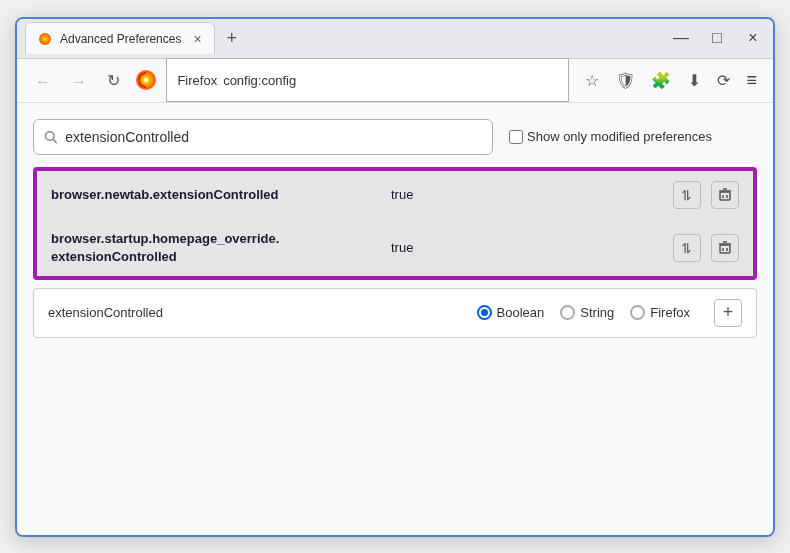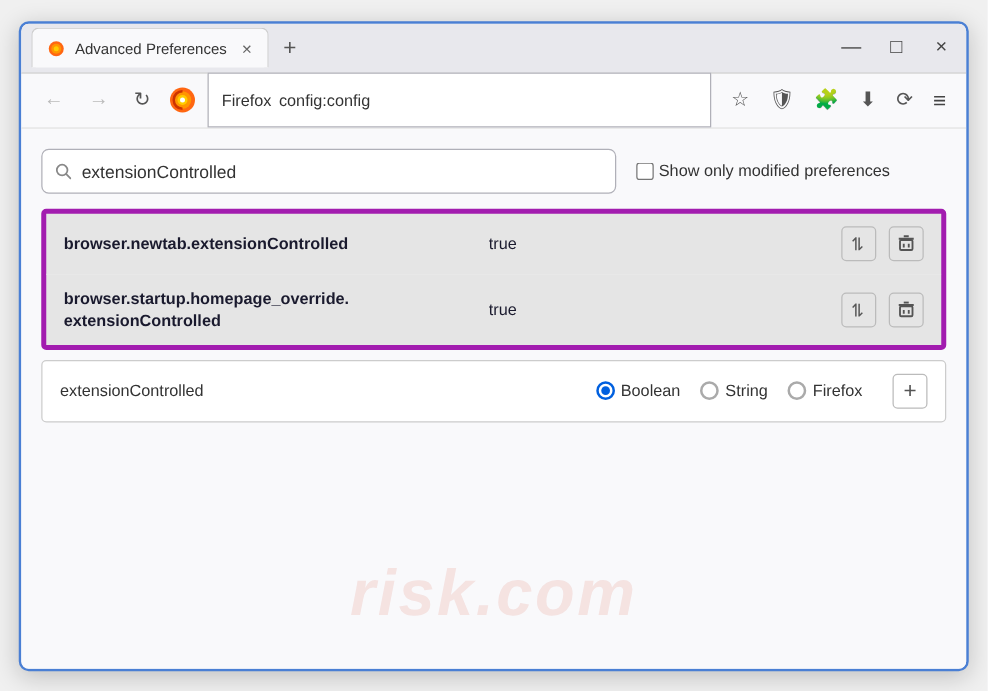--- a/index.html
+++ b/index.html
@@ -428,21 +428,20 @@
       <span class="nav-icon">🛡</span>
       <span class="nav-icon">🧩</span>
       <span class="nav-icon">⬇</span>
       <span class="nav-icon">⟳</span>
     </div>
     <span class="hamburger">≡</span>
   </div>
 
   <div class="content">
 
-    <div class="watermark">risk.com</div>
 
     <div class="search-row">
       <div class="pref-search">
         <svg width="14" height="14" viewBox="0 0 14 14">
           <circle cx="6" cy="6" r="4.5" fill="none" stroke="#888" stroke-width="1.5"></circle>
           <line x1="9.5" y1="9.5" x2="13" y2="13" stroke="#888" stroke-width="1.5" stroke-linecap="round"></line>
         </svg>
         <input type="text" value="extensionControlled" style="">
       </div>
       <label class="show-modified">

